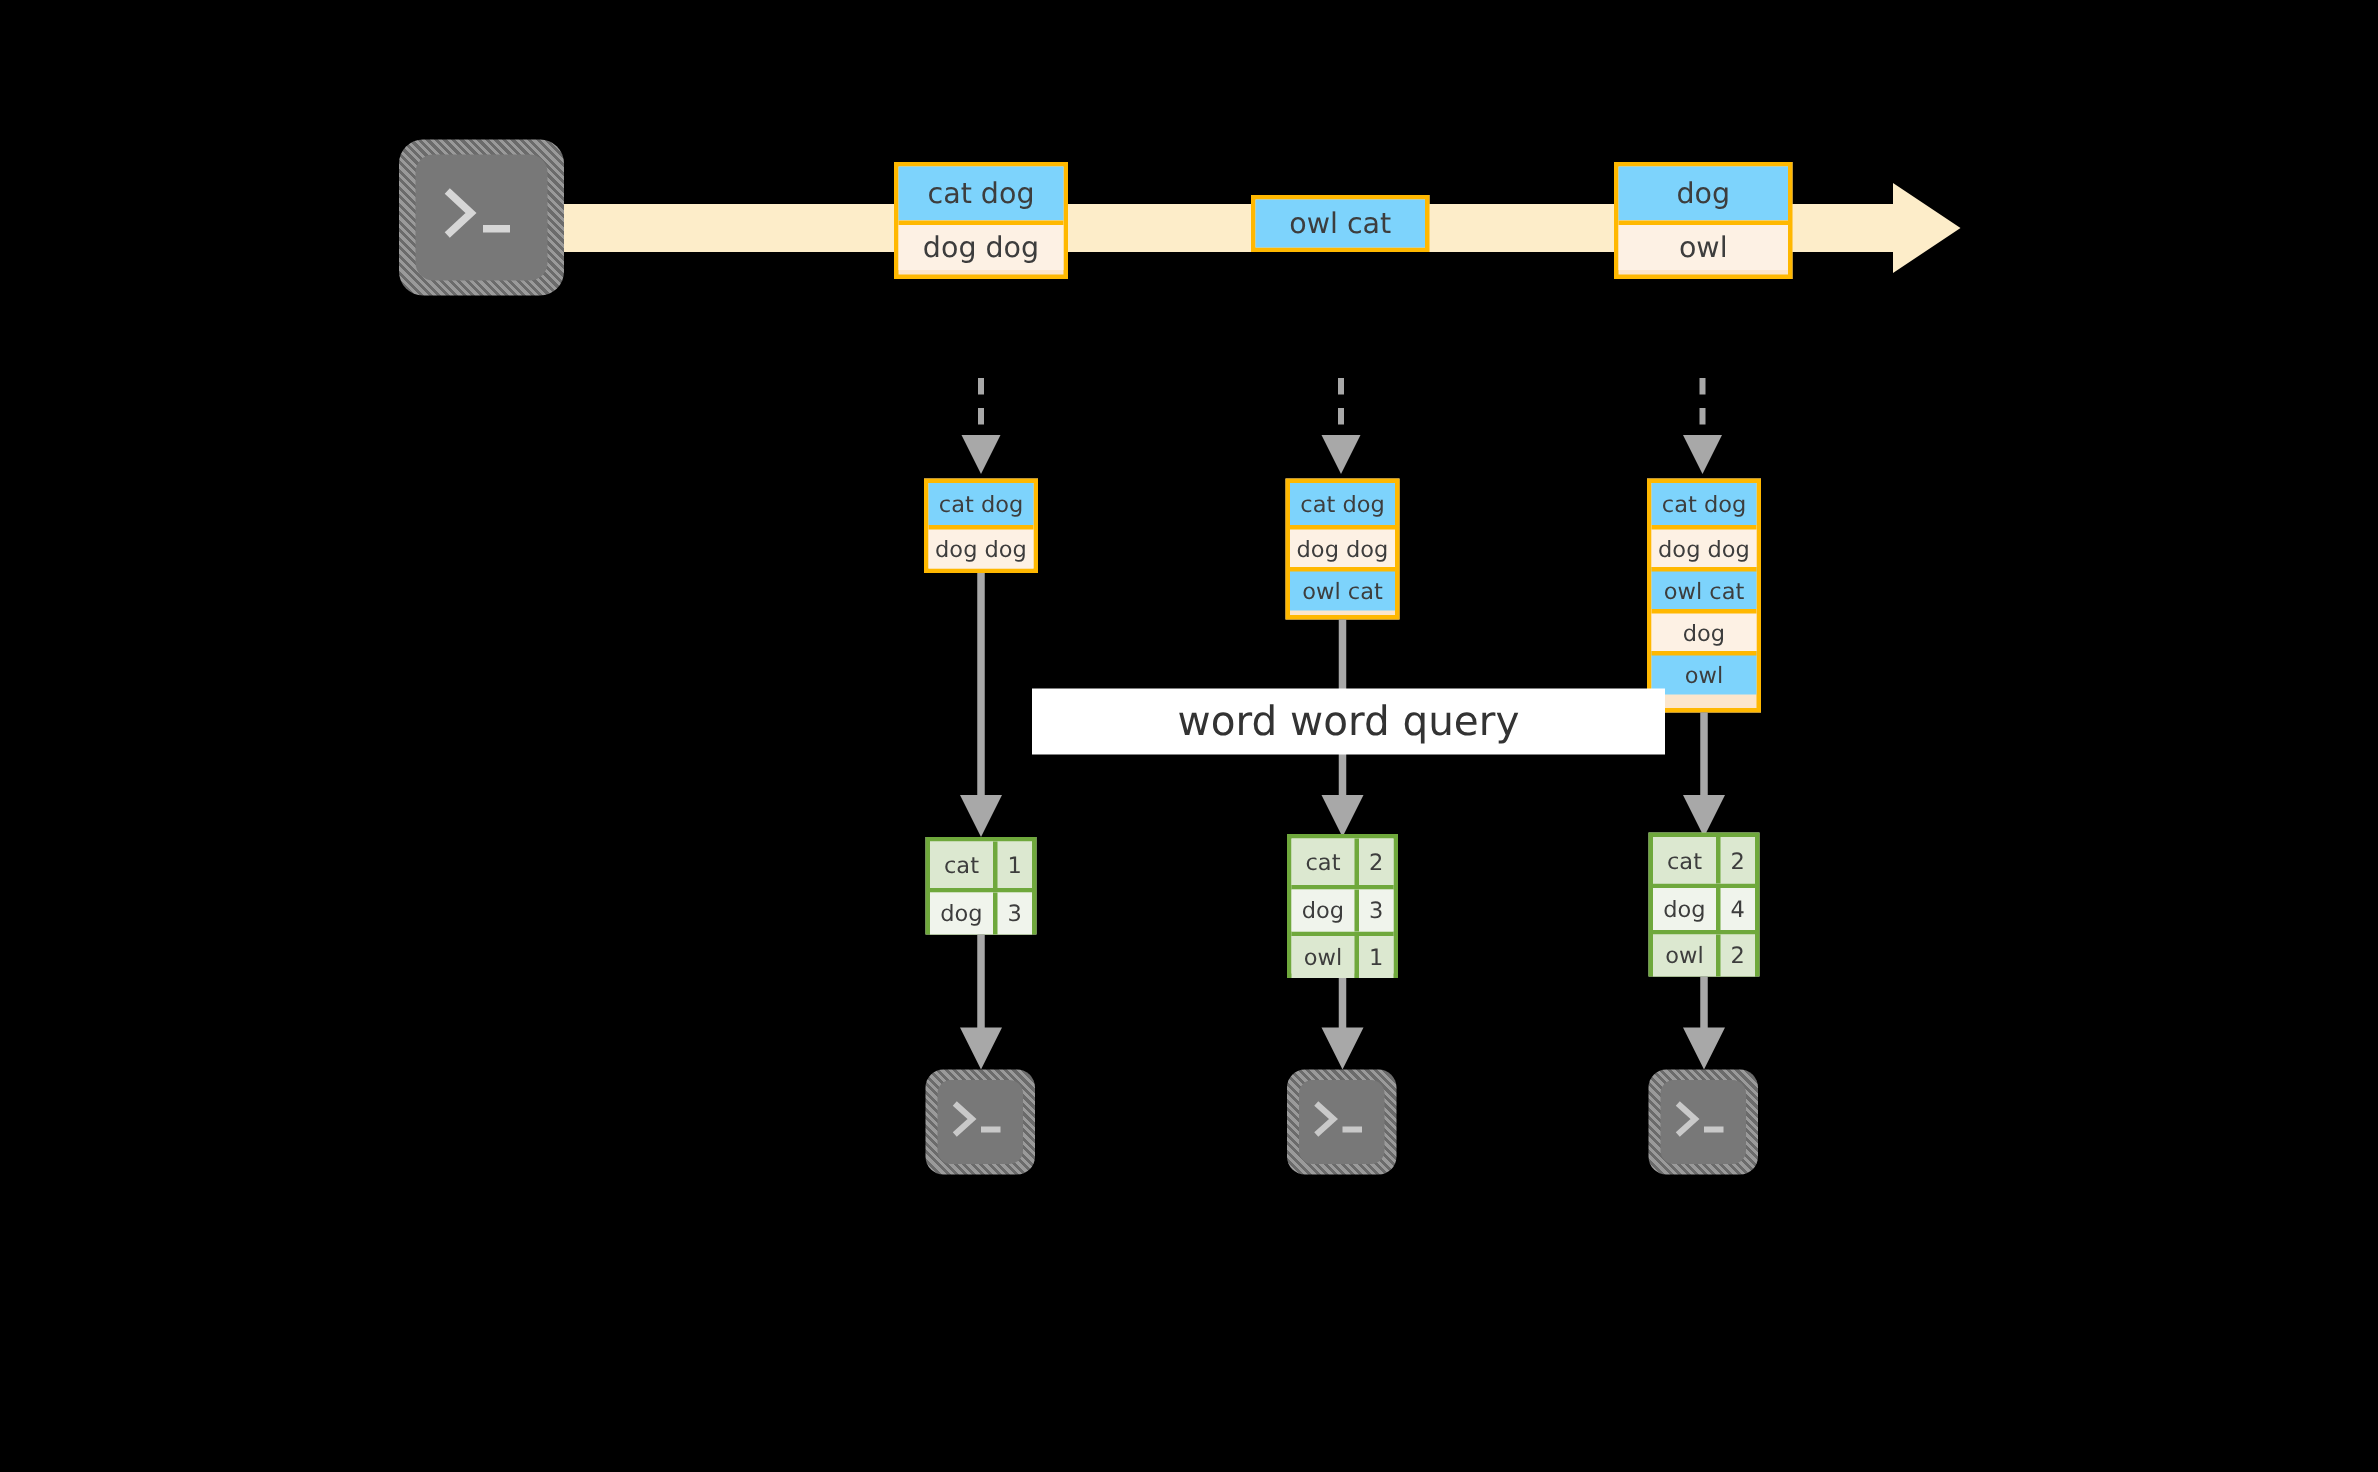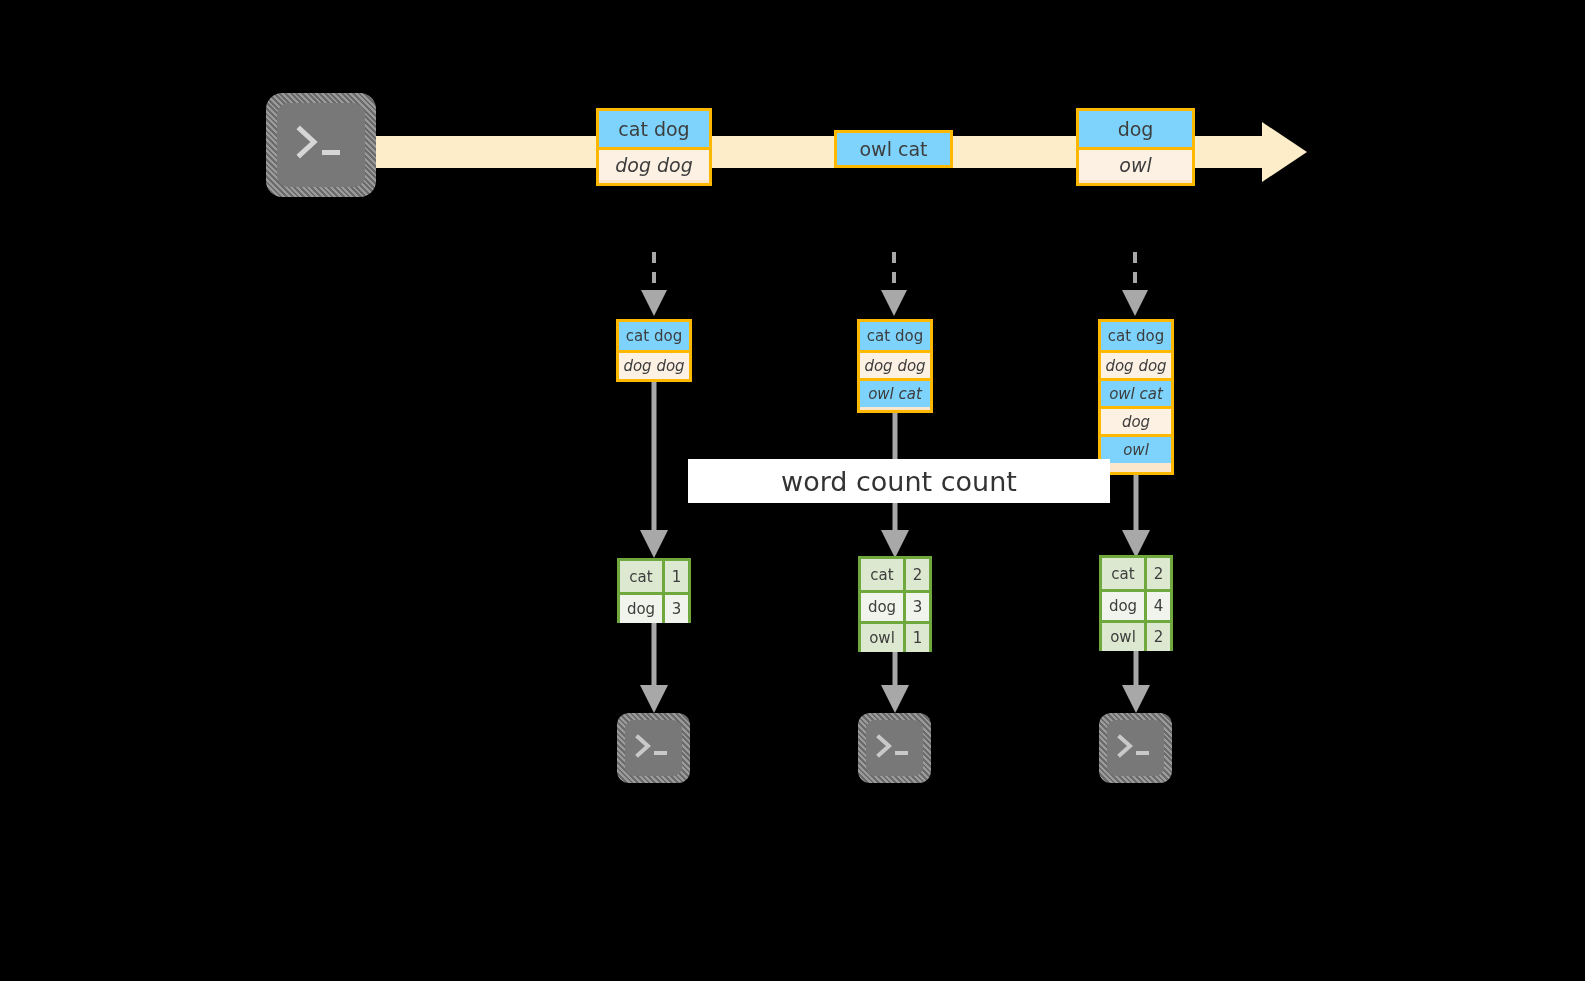--- a/index.html
+++ b/index.html
@@ -67,21 +67,21 @@
     box-sizing: border-box;
     display: flex;
     align-items: center;
     justify-content: center;
     color: #3d3d3d;
     white-space: nowrap;
     overflow: hidden;
   }
   .peach-row.shade-a { background: #7dd3fc; }
   .peach-row.shade-b { background: #FDF1E4; }
-  .peach-row + .peach-row { border-top: 3px solid #FFB800; font-style: italic; }
+  .peach-row + .peach-row { border-top: 3px solid #FFB800; }
 
   
   .green-box {
     position: absolute;
     box-sizing: border-box;
     border: 3px solid #6FA83C;
     background: #E4EEDA;
   }
   .green-row {
     box-sizing: border-box;
@@ -194,21 +194,21 @@
   <svg class="conn" style="left:877px; top:413px; width:36px; height:147px;" viewBox="0 0 36 147">
     <line x1="18" y1="0" x2="18" y2="123" stroke="#A8A8A8" stroke-width="5"></line>
     <polygon points="18,145 4,117 32,117" fill="#A8A8A8"></polygon>
   </svg>
   <svg class="conn" style="left:1118px; top:475px; width:36px; height:85px;" viewBox="0 0 36 85">
     <line x1="18" y1="0" x2="18" y2="61" stroke="#A8A8A8" stroke-width="5"></line>
     <polygon points="18,83 4,55 32,55" fill="#A8A8A8"></polygon>
   </svg>
 
   <div class="query-banner" style="left:688px; top:459px; width:422px; height:44px; font-size:27px;">
-    <span>word count count</span>
+    <span>word word query</span>
   </div>
 
   <div class="green-box" style="left:617px; top:558px; width:74px; height:65px;">
     <div class="green-row shade-a">
       <div class="gcell key">cat</div>
       <div class="gcell val">1</div>
     </div>
     <div class="green-row shade-b">
       <div class="gcell key">dog</div>
       <div class="gcell val">3</div>

